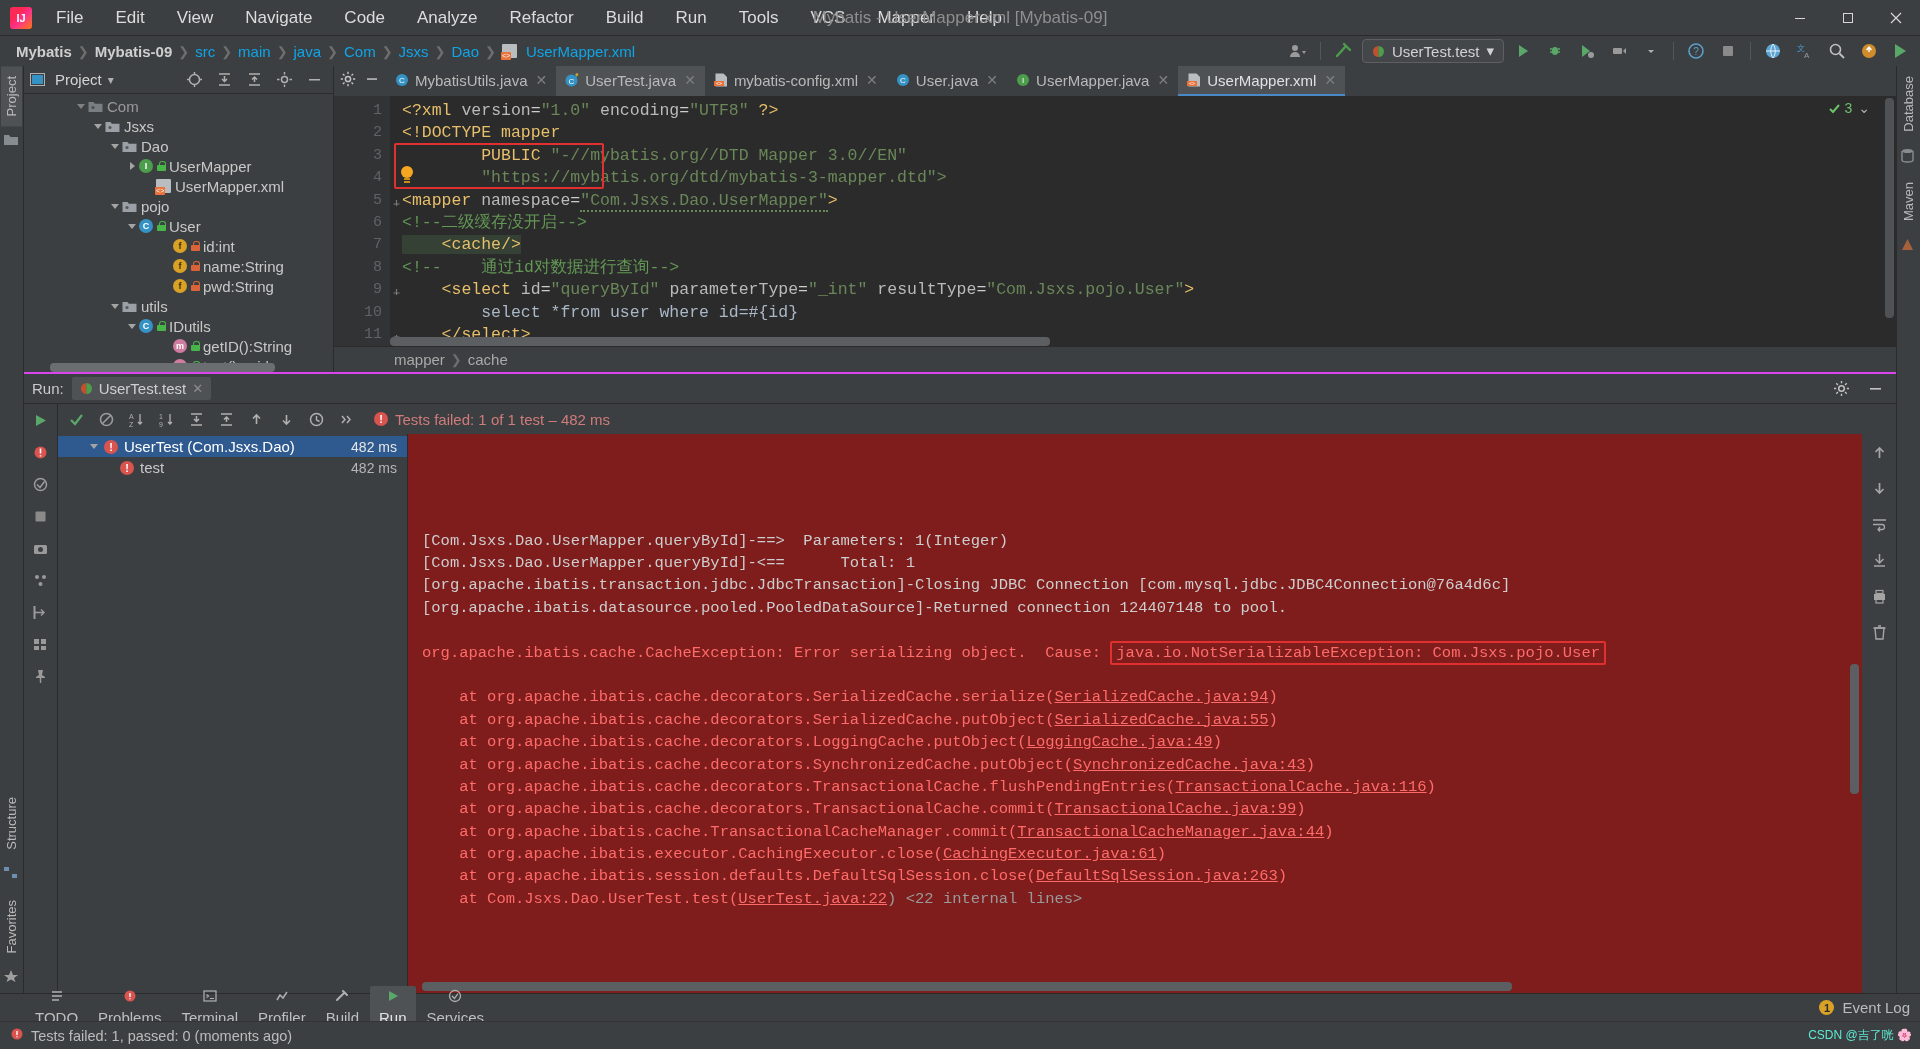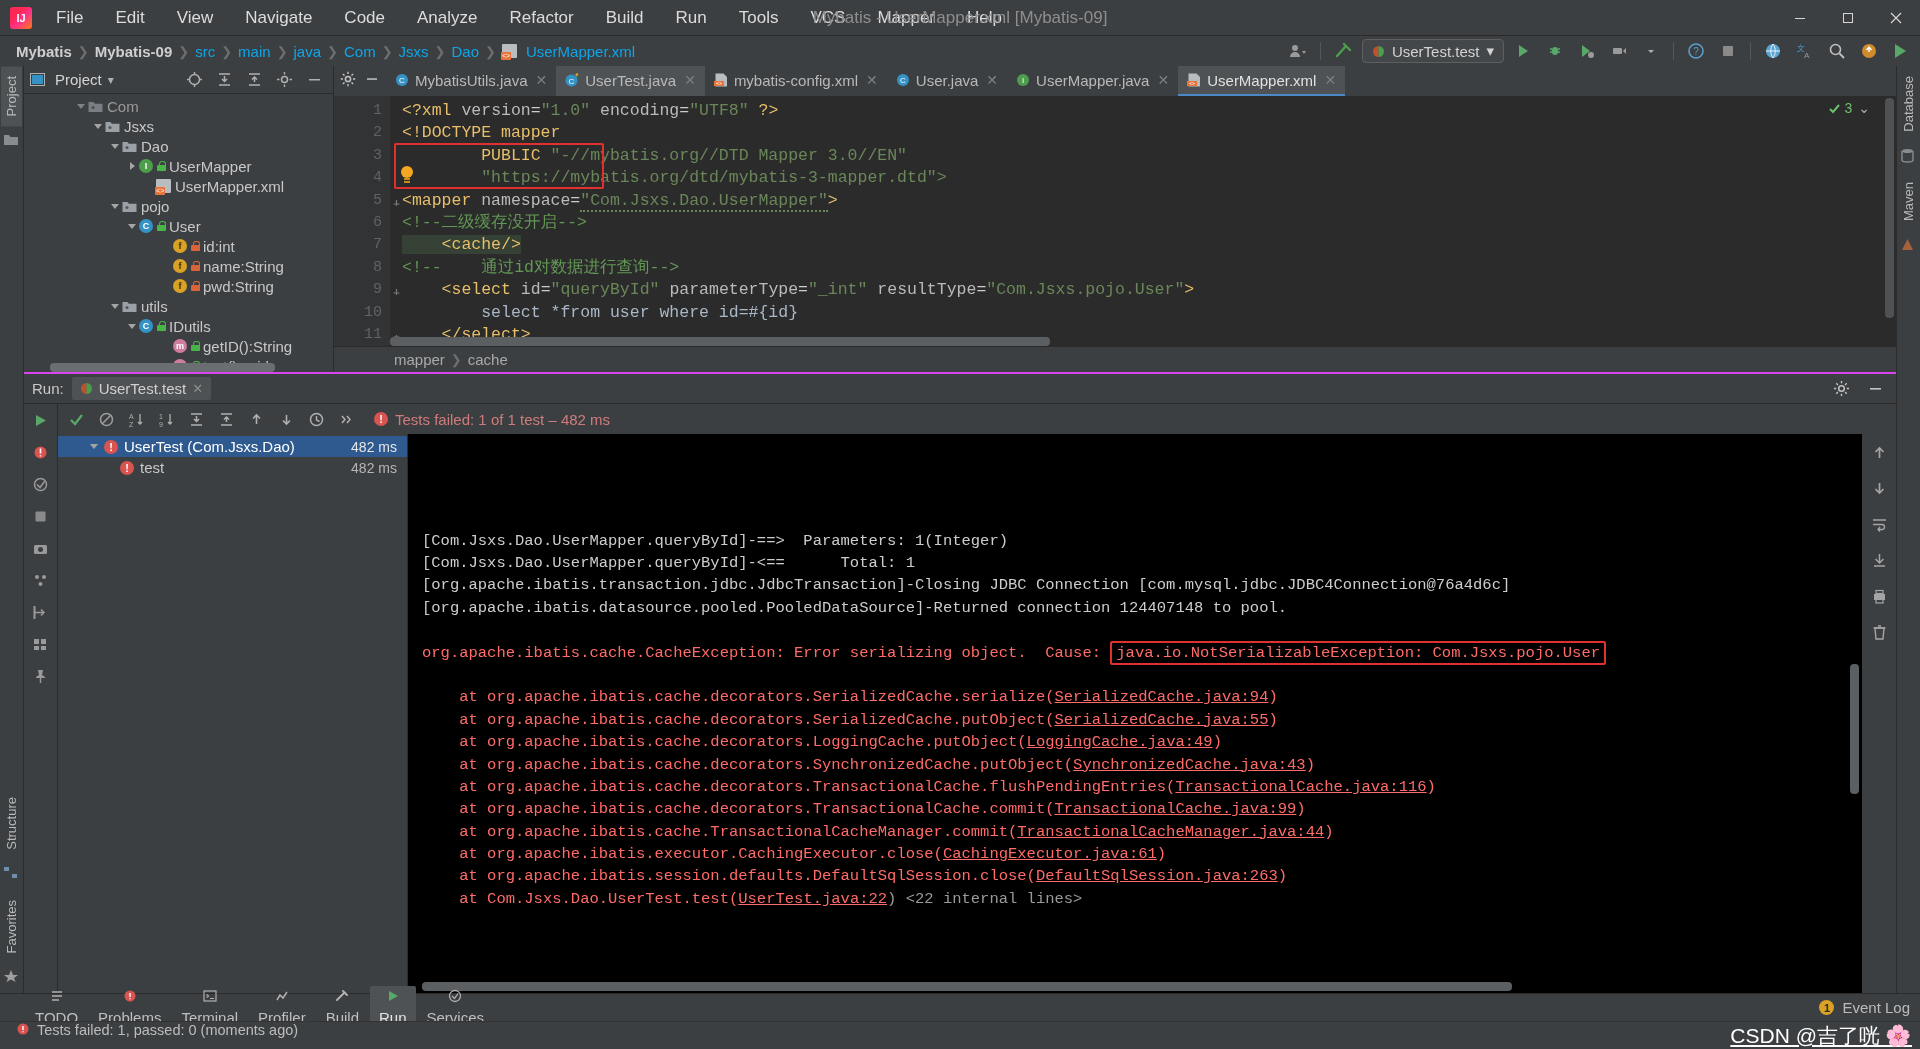--- a/index.html
+++ b/index.html
@@ -214,21 +214,21 @@
 
   .run-split { flex: 1; display: flex; min-height: 0; }
   .test-tree { width: 350px; flex: none; background: #3c3f41; font-size: 15px; padding-top: 2px;
     border-right: 1px solid #2b2b2b; }
   .ttrow { display: flex; align-items: center; height: 21px; padding-left: 30px; color: #c8c8c8; }
   .ttrow.sel { background: #2f5a8f; color: #fff; }
   .ttrow .dur { margin-left: auto; padding-right: 10px; font-size: 14px; color: #b5b5b5; }
   .ttrow.sel .dur { color: #e6e6e6; }
 
   .console {
-    flex: 1; background: #000000; font-family: "Liberation Mono", monospace; font-size: 15.5px;
+    flex: 1; background: #7f1d1d; font-family: "Liberation Mono", monospace; font-size: 15.5px;
     line-height: 22.4px; color: #cdcdcd; padding: 6px 0 0 14px; overflow: hidden; position: relative;
     white-space: pre;
   }
   .c-err { color: #ff6b68; }
   .c-link { color: #ff6b68; text-decoration: underline; }
   .c-grey { color: #9a9a9a; }
   .console-scroll { position:absolute; right:3px; top:230px; width:9px; height:130px; background:#5c5f61; border-radius:4px; }
   .console-hscroll { position:absolute; left:14px; bottom:2px; height:9px; width:1090px; background:#5c5f61; border-radius:4px; }
   .console-rail {
     width: 34px; background: #3c3f41; flex: none; display: flex; flex-direction: column;
@@ -242,25 +242,25 @@
     border-top: 1px solid #2b2b2b; font-size: 15px;
   }
   .btab { display: flex; align-items: center; gap: 6px; padding: 3px 9px; color: #bfbfbf; flex-direction: column; }
   .btab.active { background: #4e5254; border-radius: 2px; color: #e4e4e4; }
   .bottom-right { margin-left: auto; display: flex; align-items: center; gap: 8px; padding-right: 10px; }
   .evt-badge { width: 15px; height: 15px; border-radius: 50%; background: #d9a227; color: #2b2b2b;
     font-size: 11px; display: flex; align-items: center; justify-content: center; font-weight: bold; }
 
   .statusbar {
     position: absolute; left: 0; right: 0; bottom: 0; height: 28px; background: #3c3f41;
-    display: flex; padding-left: 16px; font-size: 14.5px; color: #bcbcbc;
+    display: flex; align-items: center; padding-left: 10px; font-size: 14.5px; color: #bcbcbc;
     border-top: 1px solid #333;
   }
   .status-right { margin-left: auto; display: flex; align-items: center; gap: 10px; padding-right: 8px; }
-  .watermark { color: #ffffff; font-size: 21px; text-decoration: underline; }
+  .watermark { color: #5eead4; font-size: 12px; }
 
   .icon-svg { display: block; }
 </style>
 </head>
 <body>
 
 <div class="app">
 
   <div class="titlebar">
     <div class="ij-logo"></div>

